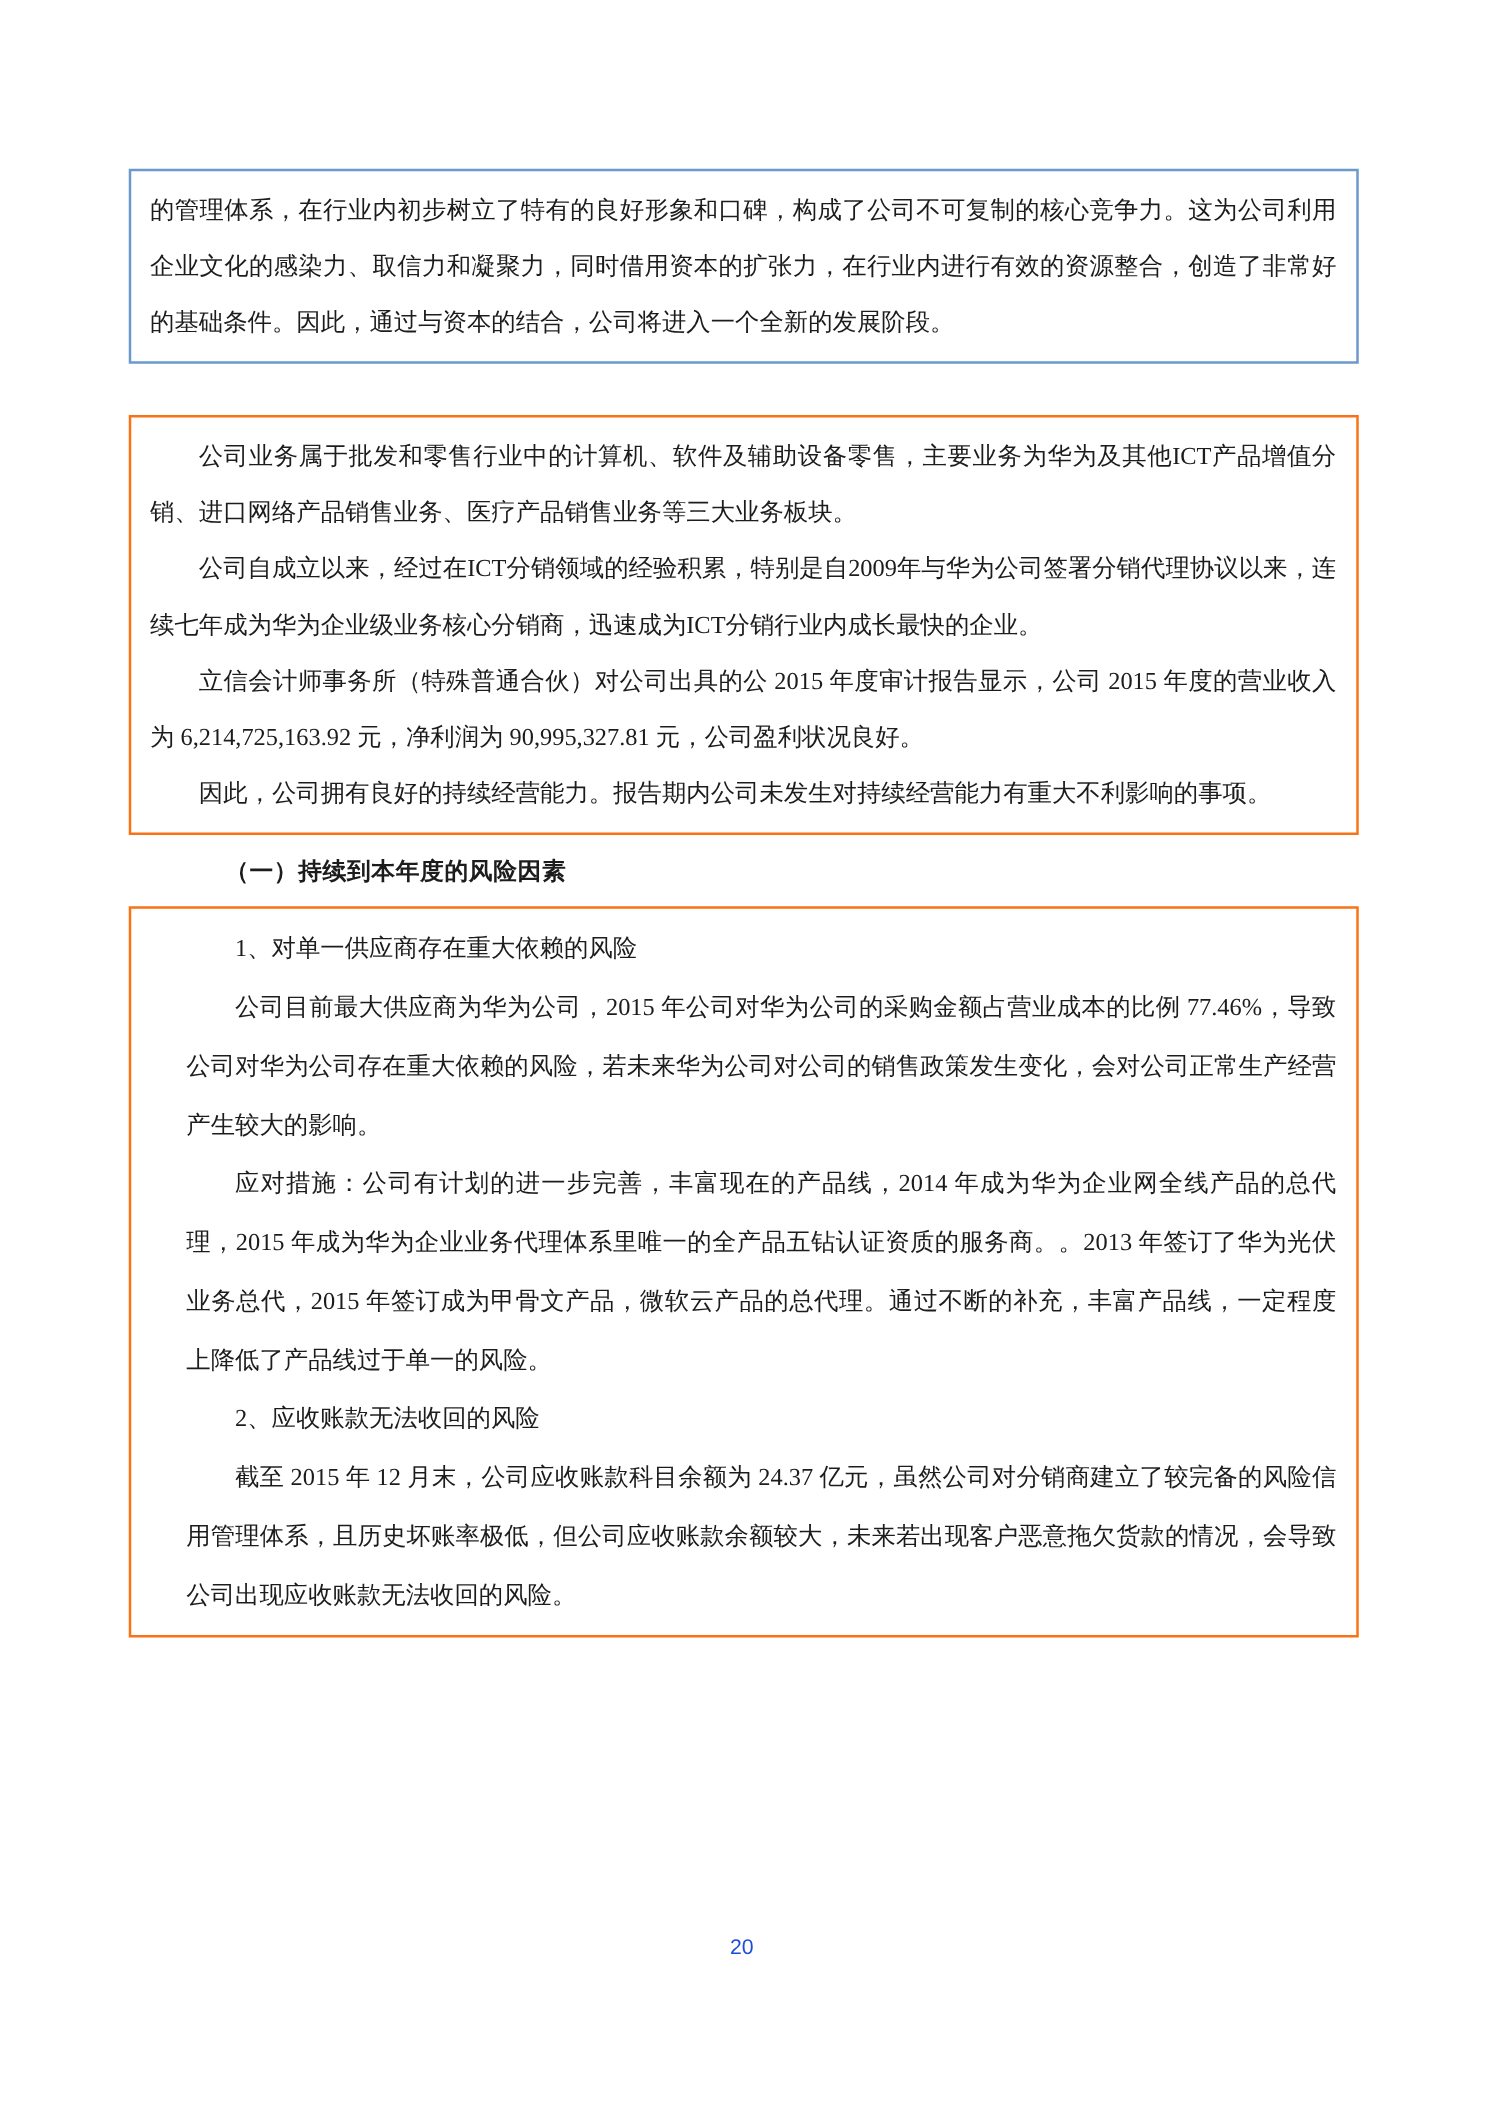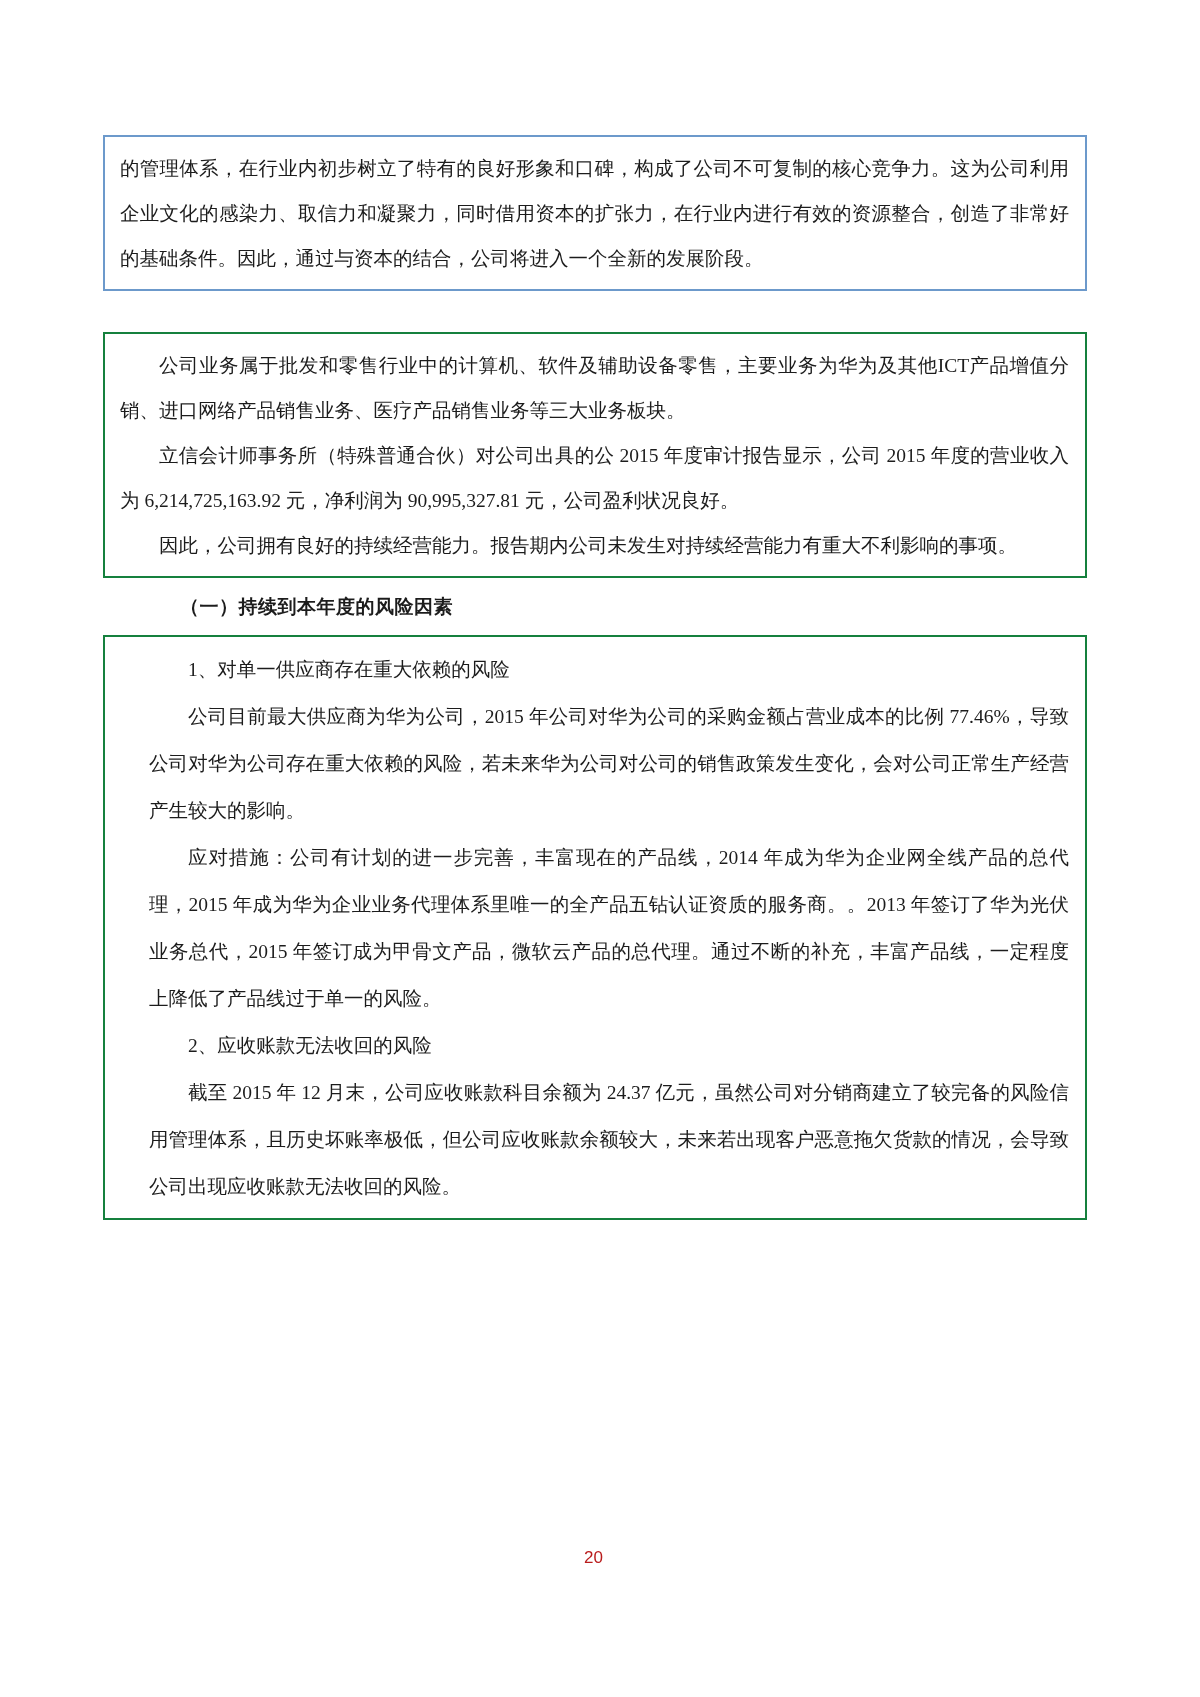--- a/index.html
+++ b/index.html
@@ -27,21 +27,21 @@
     background: #ffffff;
     padding: 9px 16px 8px 15px;
     font-size: 19.5px;
     text-align: justify;
   }
   .box-strong {
     border: 2px solid #6c99cb;
     margin-top: 135px;
   }
   .box-light {
-    border: 2px solid #15803d;
+    border: 2px solid #f97316;
   }
   .box-eval { margin-top: 41px; }
   .box-risk { margin-top: 15px; padding-left: 44px; }
   .text-box p {
     line-height: 45px;
     text-indent: 2em;
   }
   .box-risk p { line-height: 47px; }
   .no-indent { text-indent: 0 !important; }
   .h-five {
@@ -67,36 +67,37 @@
     letter-spacing: 0.5px;
   }
   .page-footer {
     position: absolute;
     left: 0;
     width: 1187px;
     top: 1548px;
     text-align: center;
     font-family: "Liberation Sans", "DejaVu Sans", sans-serif;
     font-size: 17px;
-    color: #b91c1c;
+    color: #1d4ed8;
   }
 </style>
 </head>
 <body>
 
 <div class="page">
   <div class="content">
 
     <div class="text-box box-strong">
       <p class="no-indent">的管理体系，在行业内初步树立了特有的良好形象和口碑，构成了公司不可复制的核心竞争力。这为公司利用企业文化的感染力、取信力和凝聚力，同时借用资本的扩张力，在行业内进行有效的资源整合，创造了非常好的基础条件。因此，通过与资本的结合，公司将进入一个全新的发展阶段。</p>
     </div>
 
 
     <div class="text-box box-light box-eval">
       <p>公司业务属于批发和零售行业中的计算机、软件及辅助设备零售，主要业务为华为及其他ICT产品增值分销、进口网络产品销售业务、医疗产品销售业务等三大业务板块。</p>
+      <p>公司自成立以来，经过在ICT分销领域的经验积累，特别是自2009年与华为公司签署分销代理协议以来，连续七年成为华为企业级业务核心分销商，迅速成为ICT分销行业内成长最快的企业。</p>
       <p>立信会计师事务所（特殊普通合伙）对公司出具的公 2015 年度审计报告显示，公司 2015 年度的营业收入为 6,214,725,163.92 元，净利润为 90,995,327.81 元，公司盈利状况良好。</p>
       <p>因此，公司拥有良好的持续经营能力。报告期内公司未发生对持续经营能力有重大不利影响的事项。</p>
     </div>
 
 
     <div class="h-one">（一）持续到本年度的风险因素</div>
 
     <div class="text-box box-light box-risk">
       <p>1、对单一供应商存在重大依赖的风险</p>
       <p>公司目前最大供应商为华为公司，2015 年公司对华为公司的采购金额占营业成本的比例 77.46%，导致公司对华为公司存在重大依赖的风险，若未来华为公司对公司的销售政策发生变化，会对公司正常生产经营产生较大的影响。</p>

